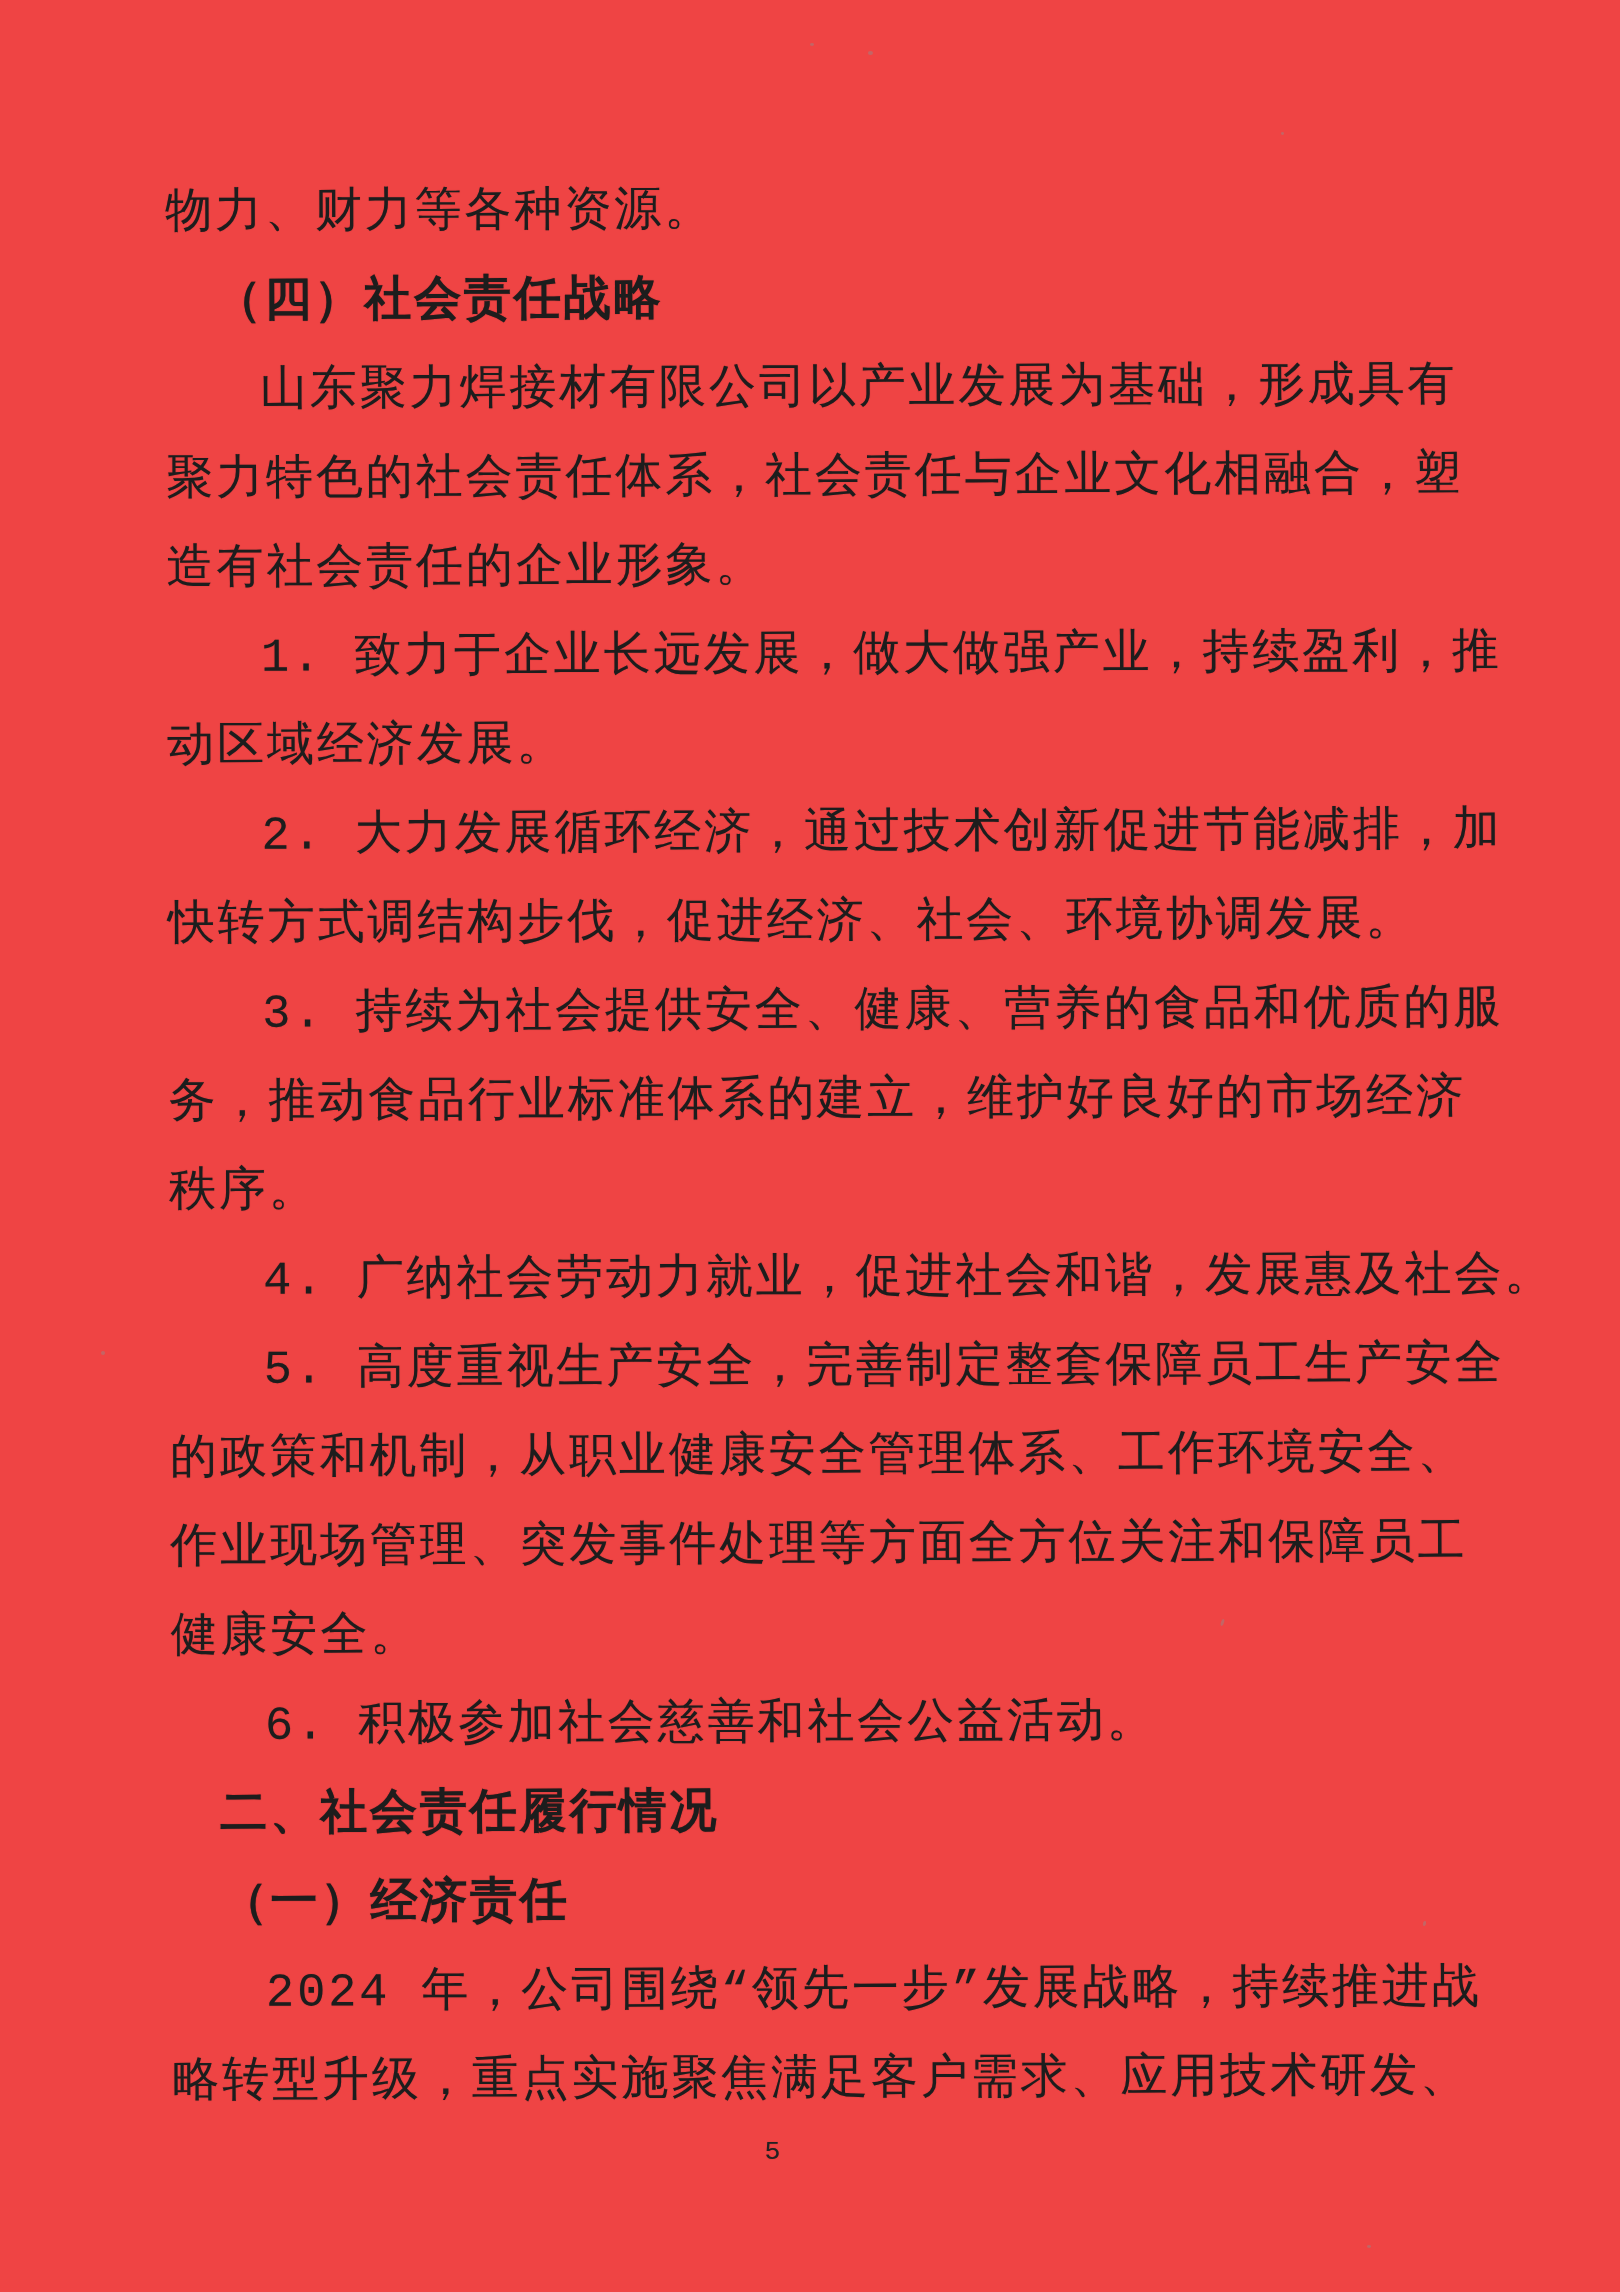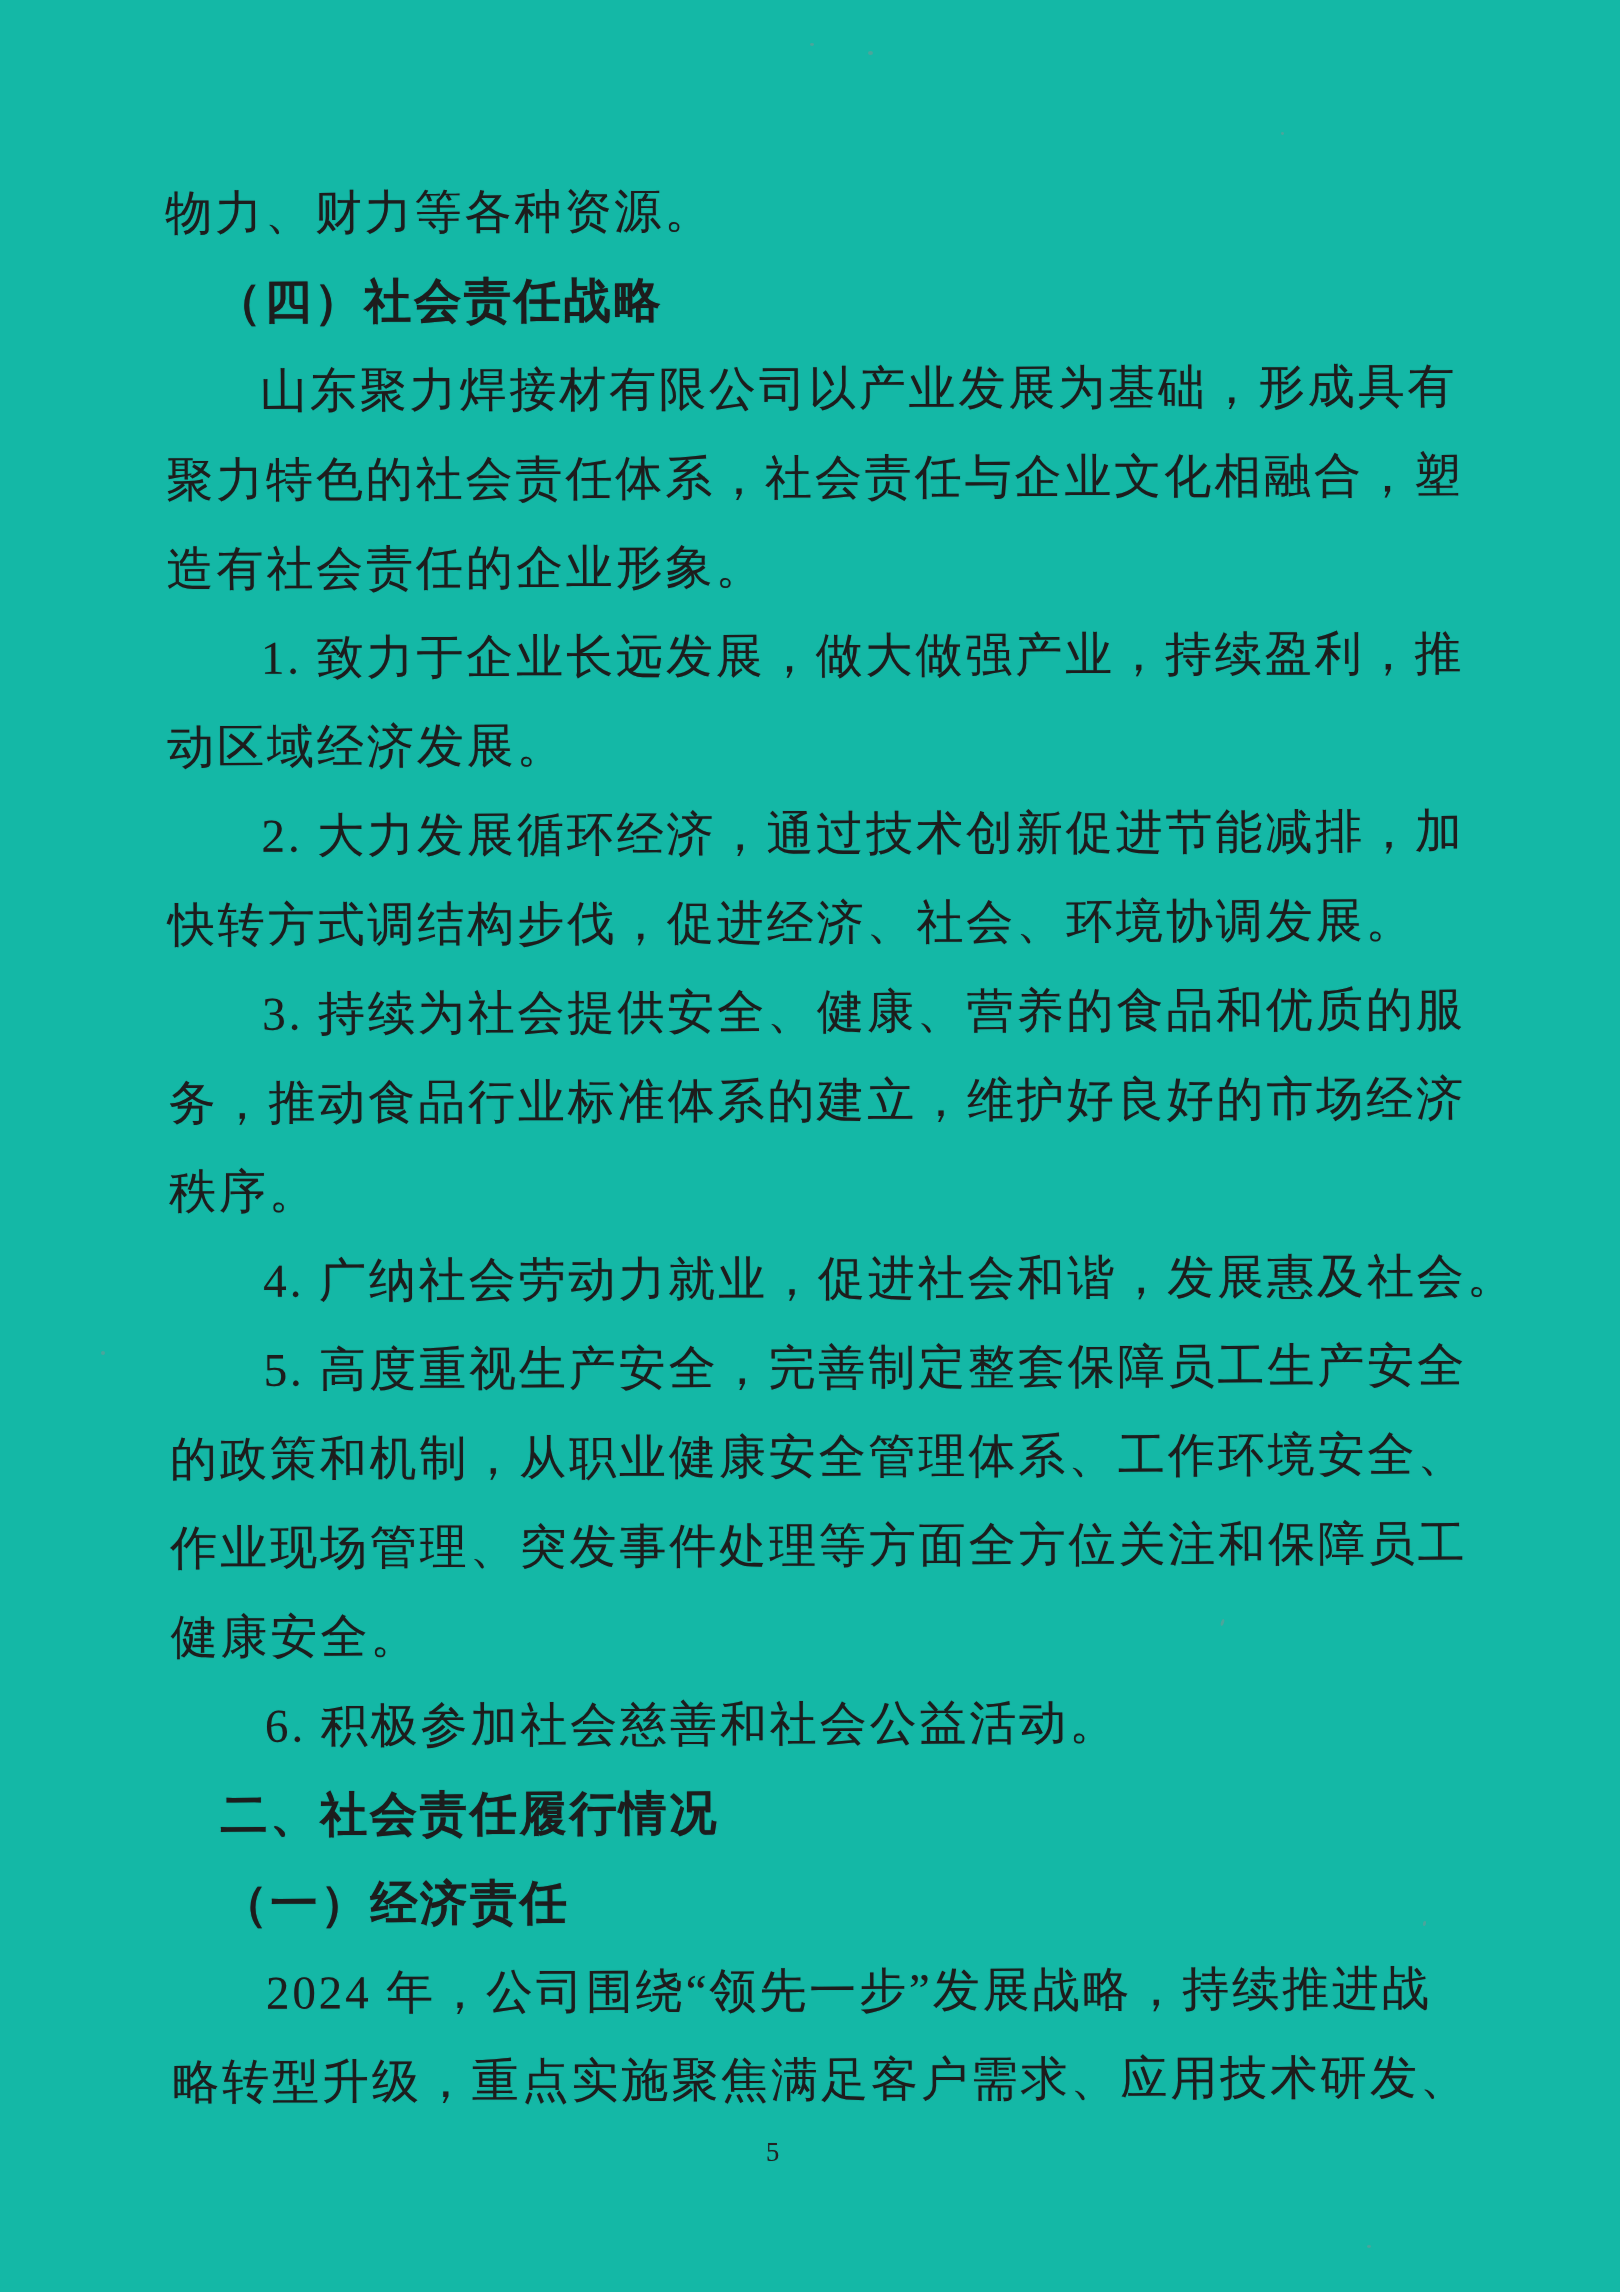--- a/index.html
+++ b/index.html
@@ -5,23 +5,23 @@
 <style>
   html, body {
     margin: 0;
     padding: 0;
     background: #ffffff;
   }
   .page {
     position: relative;
     width: 1620px;
     height: 2293px;
-    background: #14b8a6;
+    background: #ef4444;
     overflow: hidden;
-    font-family: Liberation Serif, serif;
+    font-family: Liberation Mono, monospace;
     color: #1d1d1d;
   }
   .text-block {
     position: absolute;
     left: 165px;
     top: 169px;
     width: 1245px;
     transform: rotate(-0.22deg);
     transform-origin: left top;
   }

